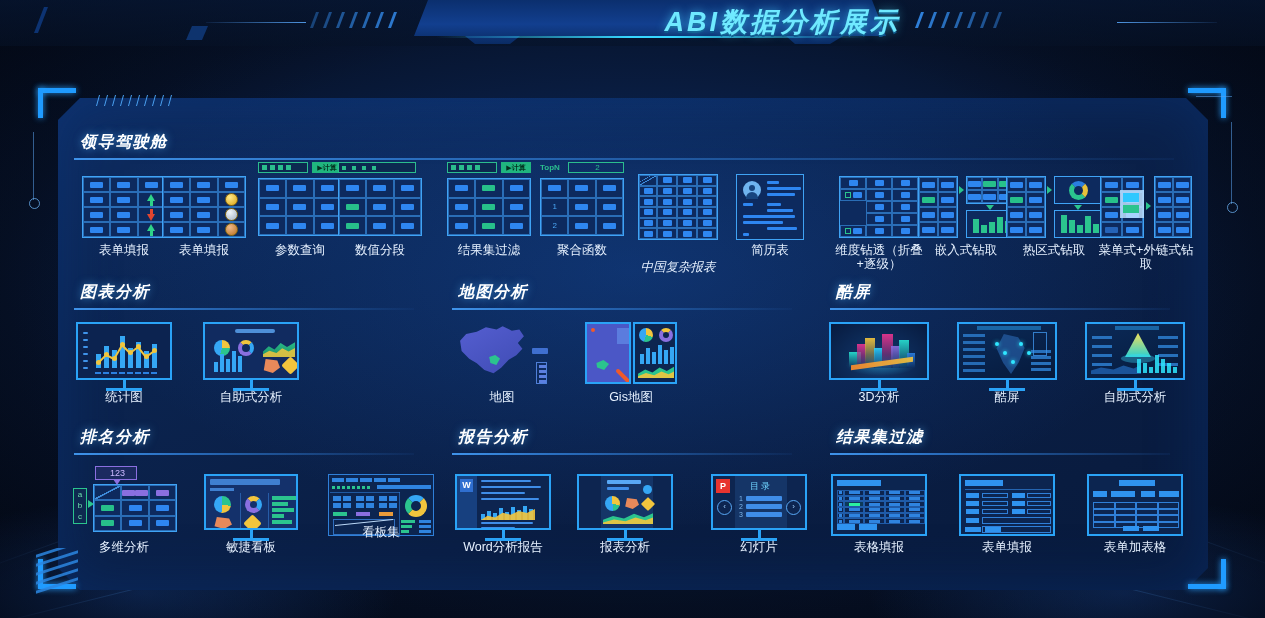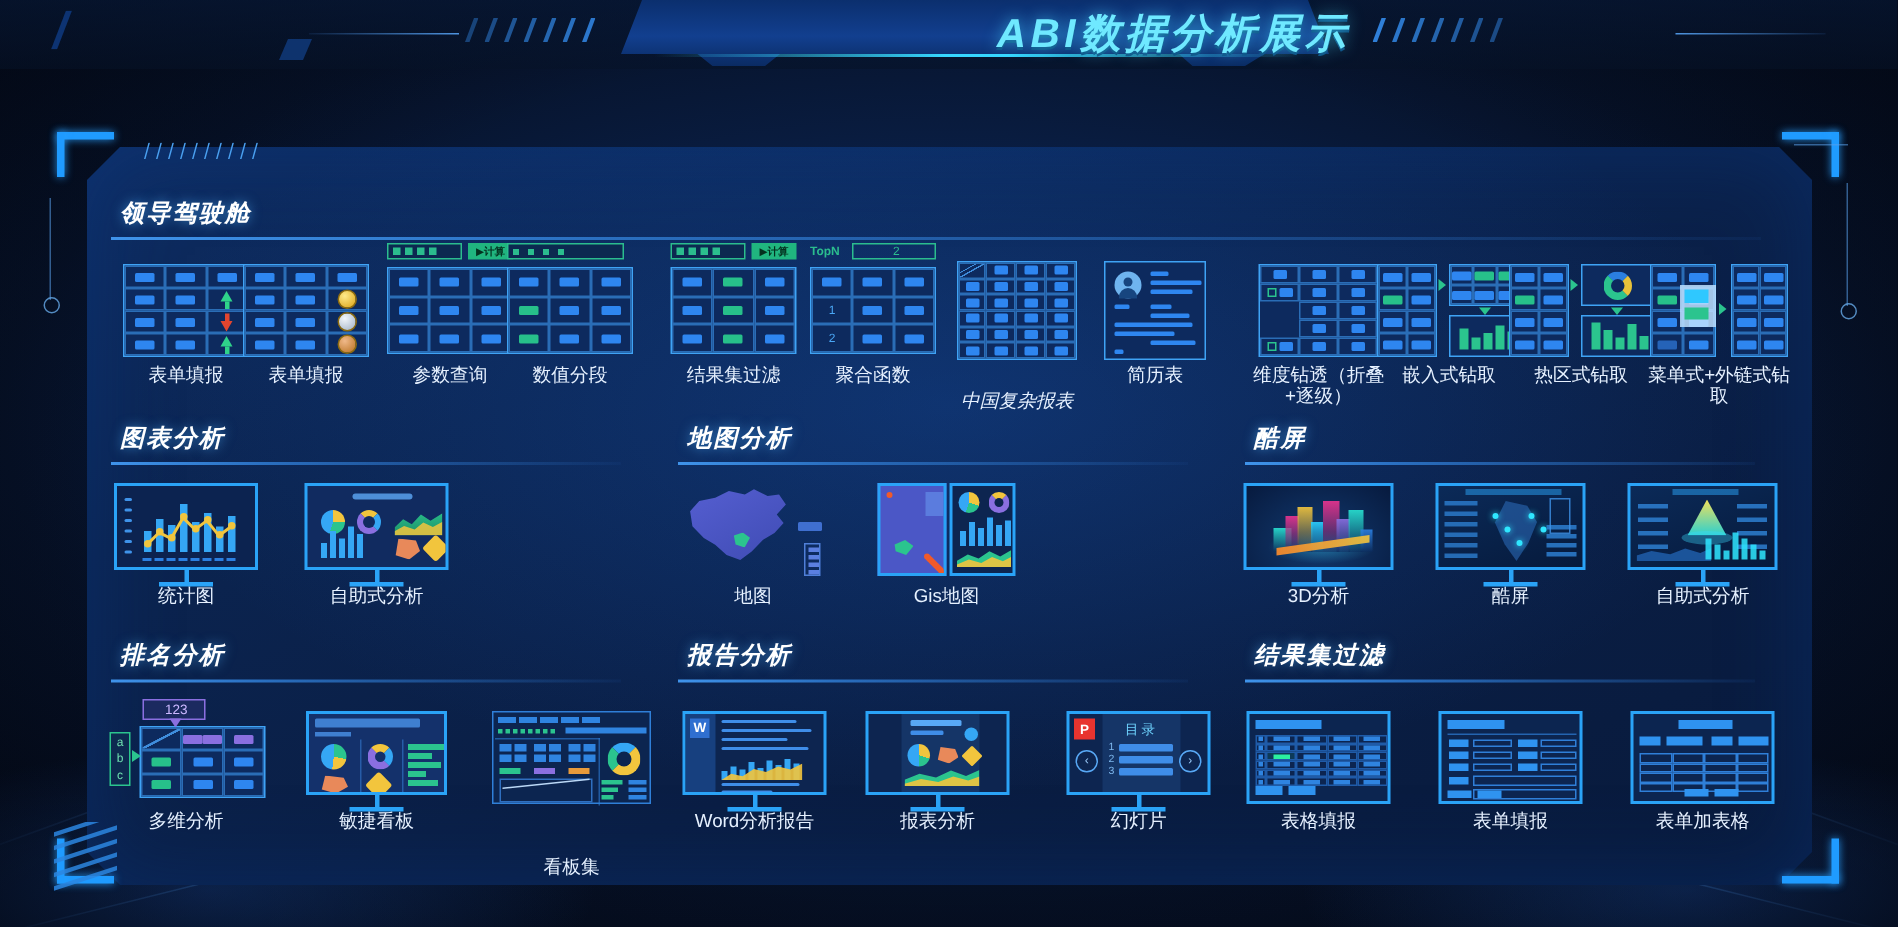--- a/index.html
+++ b/index.html
@@ -1111,21 +1111,21 @@
           <div style="position: absolute; left: 4px; top: 44px; width: 62px; height: 16px; border: 1px solid rgb(47, 111, 192); box-sizing: border-box;"></div>
           <div style="position: absolute; left: 6px; top: 47px; width: 58px; height: 11px; background: linear-gradient(90deg, transparent, transparent); border-top: 1px solid rgb(188, 217, 247); transform: skewY(-6deg);"></div>
           <div style="position: absolute; left: 72px; top: 45px; width: 14px; height: 3px; background: rgb(43, 196, 142);"></div>
           <div style="position: absolute; left: 72px; top: 50px; width: 11px; height: 3px; background: rgb(43, 196, 142);"></div>
           <div style="position: absolute; left: 72px; top: 55px; width: 8px; height: 3px; background: rgb(43, 196, 142);"></div>
           <div style="position: absolute; left: 90px; top: 45px; width: 12px; height: 3px; background: rgb(47, 132, 224);"></div>
           <div style="position: absolute; left: 90px; top: 50px; width: 12px; height: 3px; background: rgb(47, 132, 224);"></div>
           <div style="position: absolute; left: 90px; top: 55px; width: 12px; height: 3px; background: rgb(47, 132, 224);"></div>
         </div>
       </div>
-      <div class="cap" style="top: 571px;">看板集</div>
+      <div class="cap" style="top: 525px;">看板集</div>
     </div>
     <div class="item" style="left: 503px; top: 0px; width: 0px; height: 0px;">
       <div class="thumb" style="width: 96px; height: 68px; position: absolute; top: 474px; left: 50%; transform: translateX(-50%);">
         <div class="mon" style="width: 96px; height: 56px; background: rgb(13, 37, 80);">
           <div style="position: absolute; left: 0px; top: 0px; width: 20px; height: 56px; background: rgb(23, 64, 127);"></div>
           <div style="position: absolute; left: 3px; top: 3px; width: 13px; height: 13px; background: rgb(47, 111, 208); color: rgb(255, 255, 255); font-size: 9px; font-weight: bold; text-align: center; line-height: 13px;">W</div>
           <div class="ln" style="left: 24px; top: 4px; width: 50px; height: 2px; background: rgb(63, 141, 232);"></div>
           <div class="ln" style="left: 24px; top: 10px; width: 60px; height: 2px; background: rgb(63, 141, 232);"></div>
           <div class="ln" style="left: 24px; top: 16px; width: 44px; height: 2px; background: rgb(63, 141, 232);"></div>
           <div class="ln" style="left: 24px; top: 22px; width: 58px; height: 2px; background: rgb(63, 141, 232);"></div>

